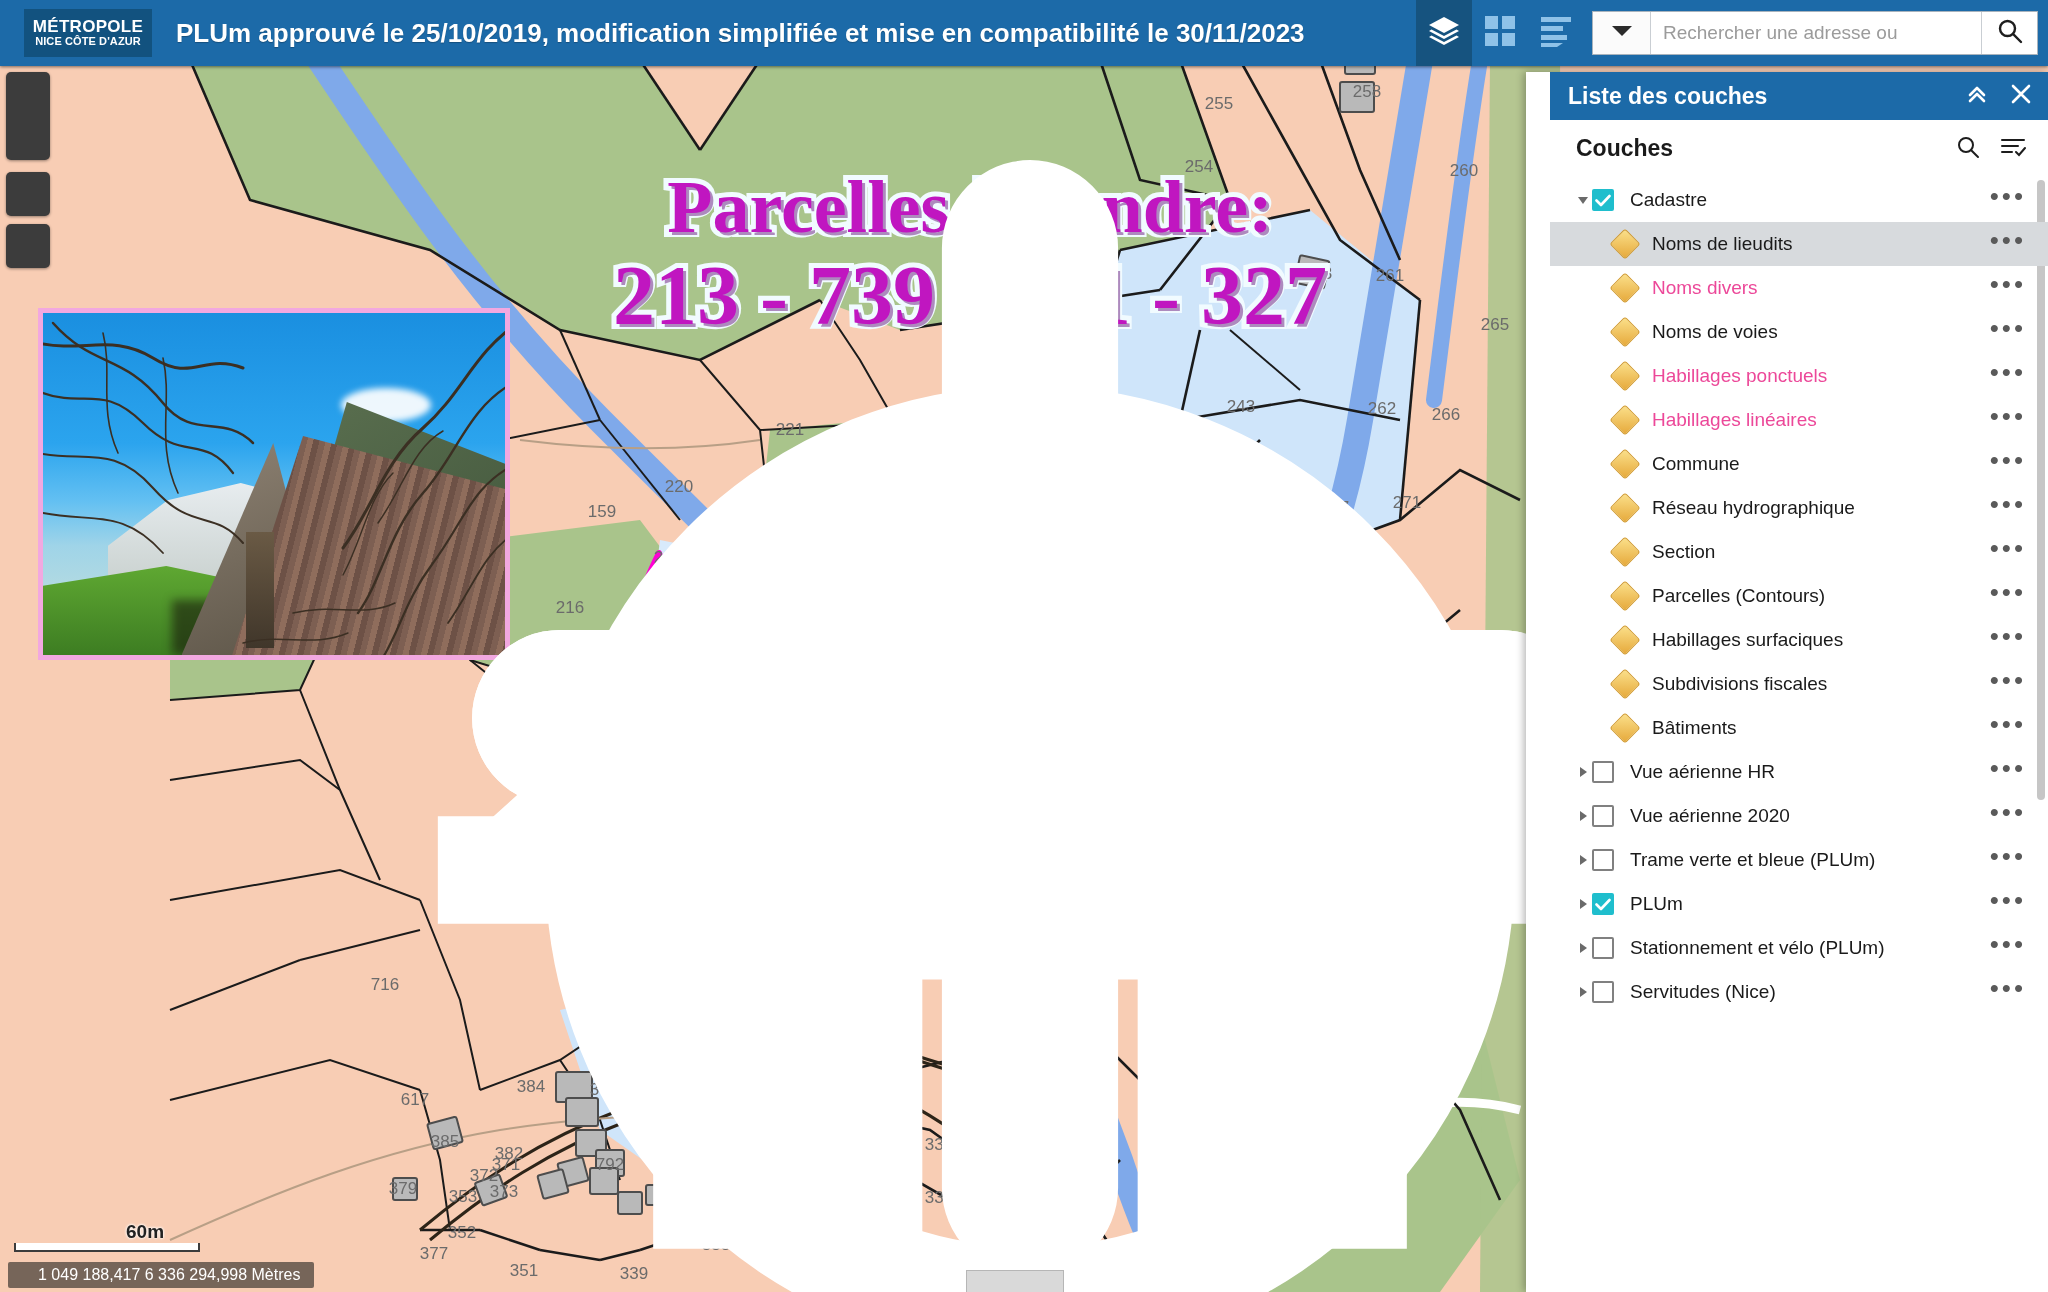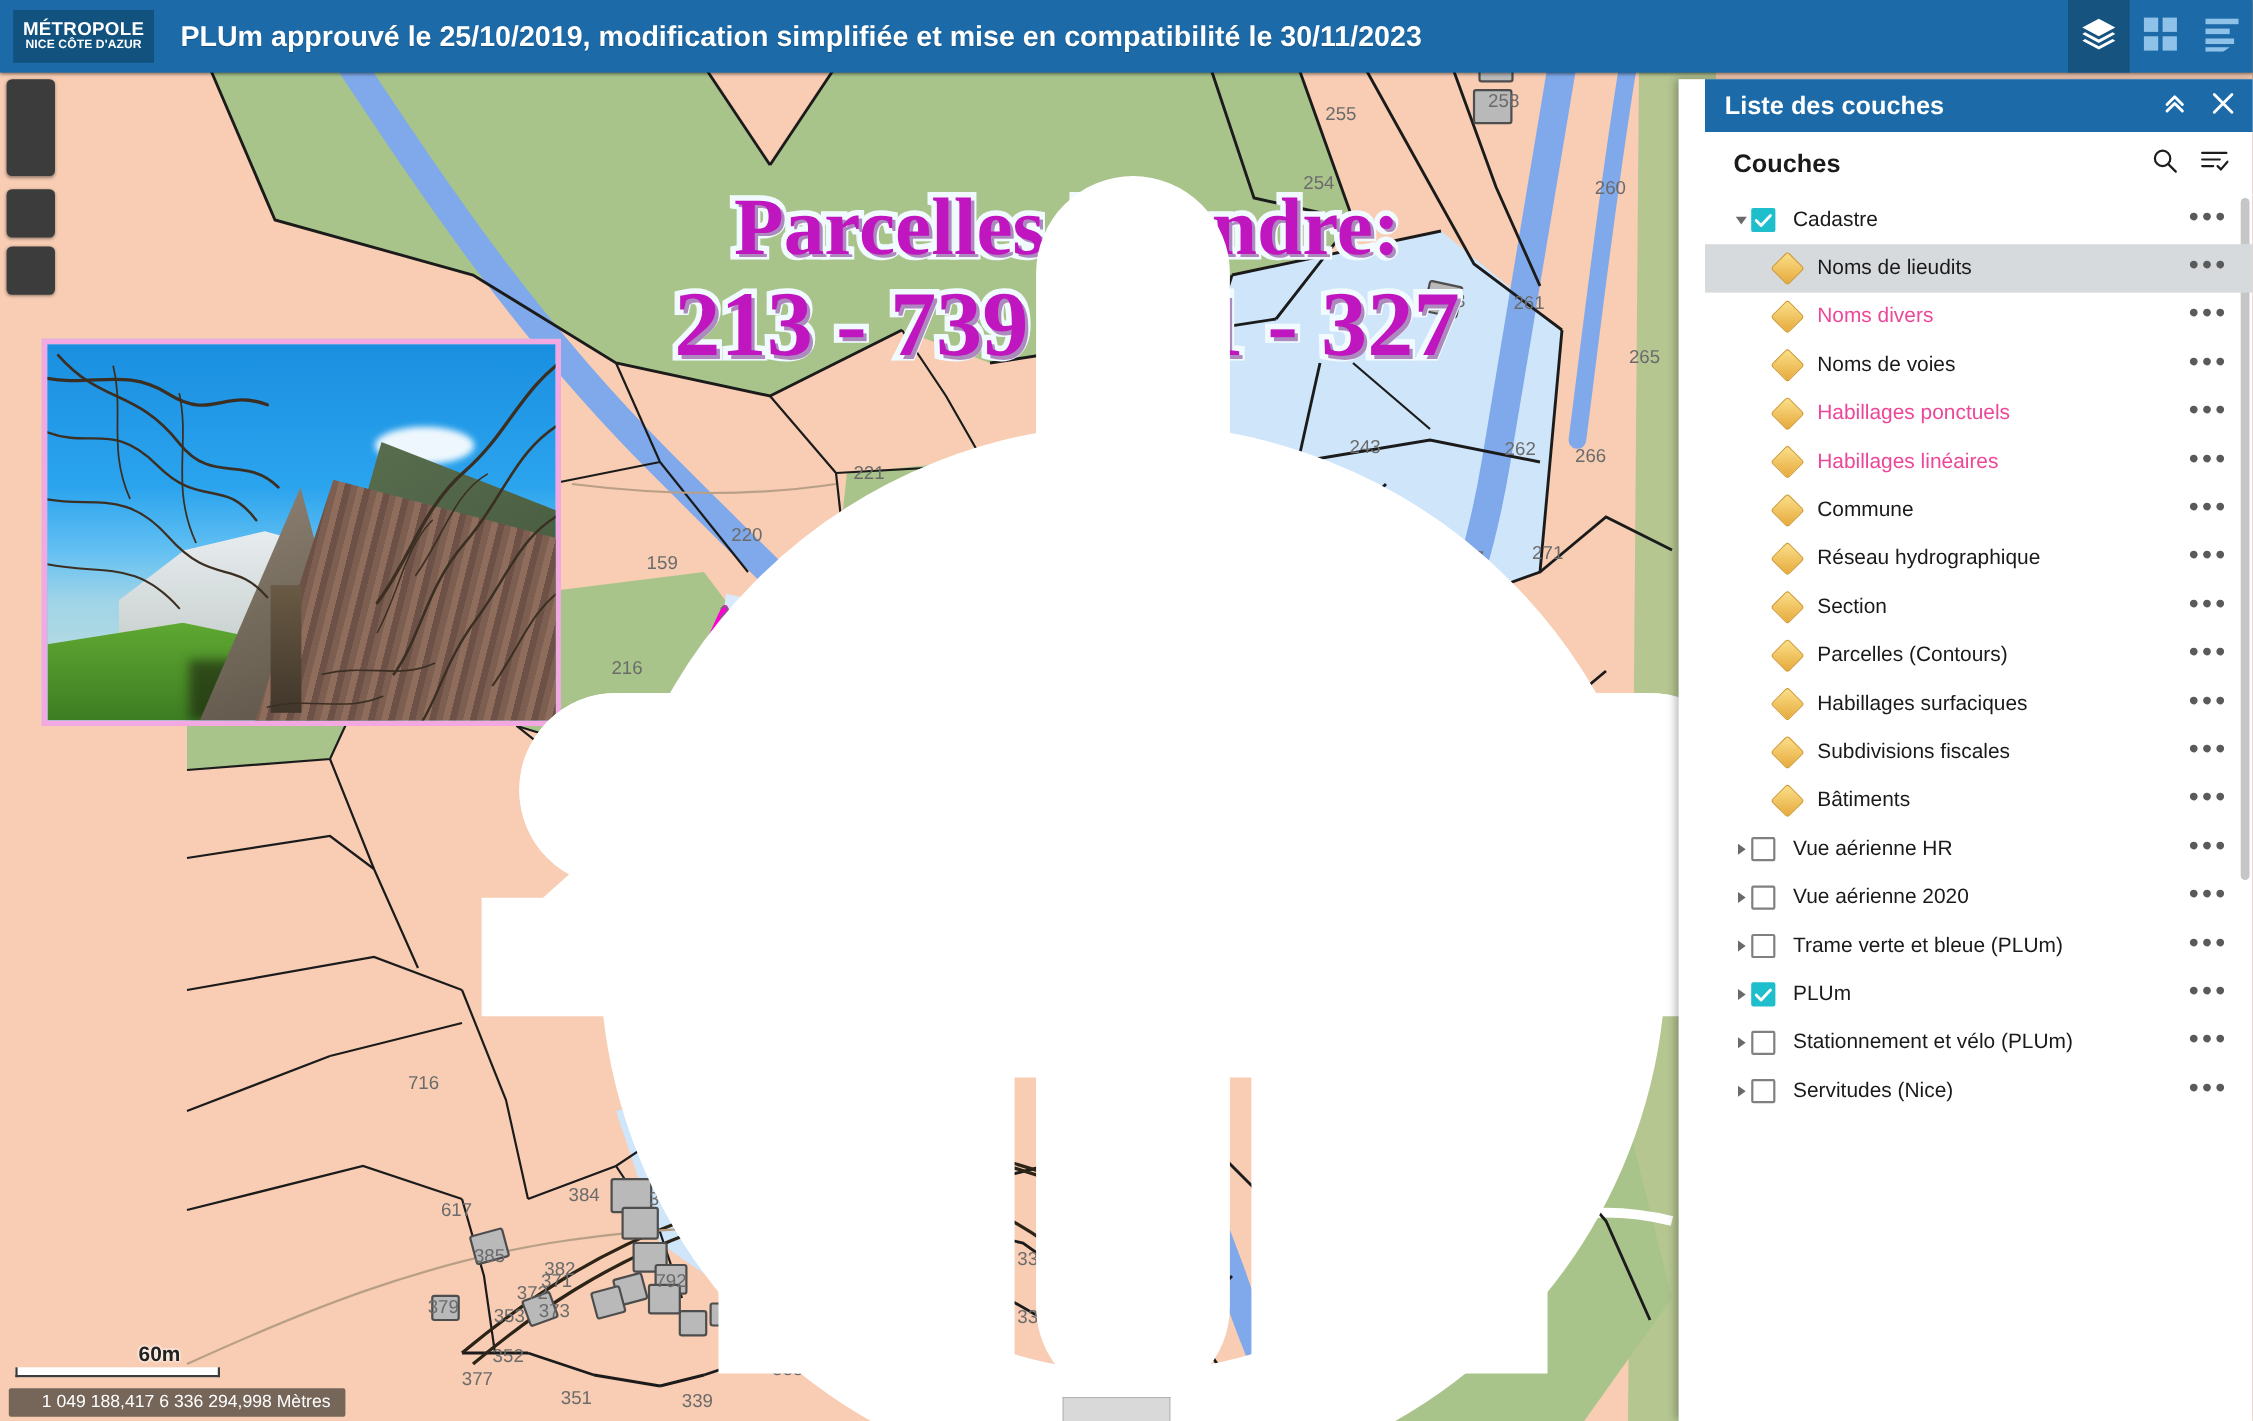--- a/index.html
+++ b/index.html
@@ -15,21 +15,21 @@
   }
   #map svg { position:absolute; inset:0; width:2048px; height:1292px; display:block; }
 
   
   #topbar {
     position:absolute; top:0; left:0; width:2048px; height:66px;
     background:#1c6aa8; display:flex; align-items:center; z-index:60;
     box-shadow:0 1px 3px rgba(0,0,0,.5);
   }
   #logo {
-    width:128px; height:48px; margin-left:12px; background:#12527f;
+    width:128px; height:48px; margin-left:24px; background:#12527f;
     color:#fff; display:flex; flex-direction:column; align-items:center;
     justify-content:center; line-height:1.05; flex:none;
   }
   #logo .l1 { font-size:17px; font-weight:bold; letter-spacing:.3px;}
   #logo .l2 { font-size:11px; font-weight:bold; letter-spacing:.1px;}
   #apptitle {
     color:#fff; font-size:26px; font-weight:bold; margin-left:24px;
     white-space:nowrap; text-shadow:0 1px 1px rgba(0,0,0,.25);
   }
   #tb-tools { margin-left:auto; display:flex; align-items:center; height:66px; }
@@ -663,20 +663,38 @@
         <span>
           <svg width="32" height="32" viewBox="0 0 32 32" fill="#8fc2e8">
             <rect x="1" y="2" width="30" height="5"></rect>
               <rect x="1" y="11" width="22" height="5"></rect>
             <rect x="1" y="20" width="26" height="5"></rect>
               <path d="M1 28h22l-6 4H1z"></path>
           </svg>
         </span>
       </div>
 
+      <div class="searchwrap">
+        <div class="search-caret">
+          <span>
+            <svg width="22" height="14" viewBox="0 0 22 14">
+                <path d="M1 2 L11 12 L21 2 Z" fill="#2b2b2b"></path>
+              </svg>
+          </span>
+        </div>
+        <input id="search-input" type="text" placeholder="Rechercher une adresse ou" style="">
+        <div class="search-go">
+          <span>
+            <svg width="26" height="26" viewBox="0 0 26 26" fill="none" stroke="#1e1e1e" stroke-width="2.4">
+              <circle cx="10.5" cy="10.5" r="7.5"></circle>
+                <path d="M16.2 16.2 L24 24" stroke-linecap="round"></path>
+            </svg>
+          </span>
+        </div>
+      </div>
     </div>
   </div>
 
   <div id="layers">
     <div id="layers-head">
       <div class="ttl">Liste des couches</div>
       <div class="acts">
         <div class="hbtn">
           <span>
             <svg width="24" height="24" viewBox="0 0 24 24" fill="none" stroke="#fff" stroke-width="2.6" stroke-linecap="round" stroke-linejoin="round">

